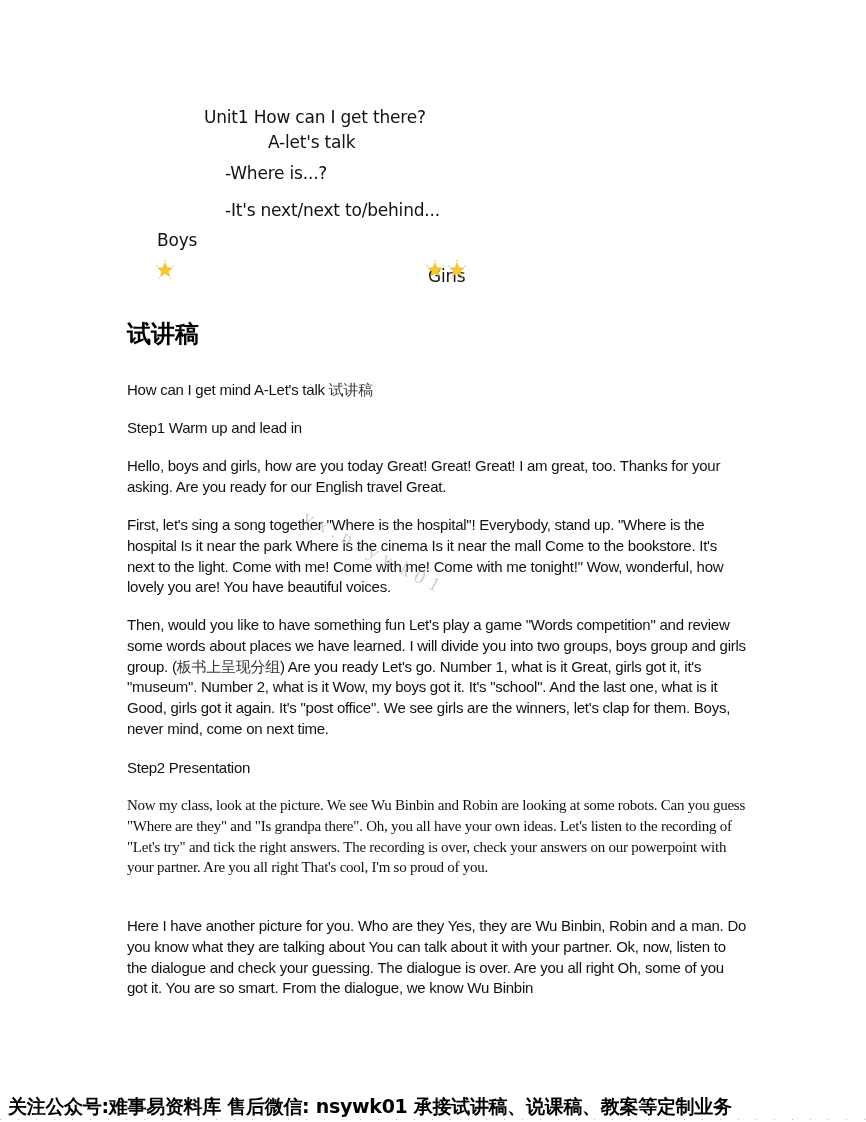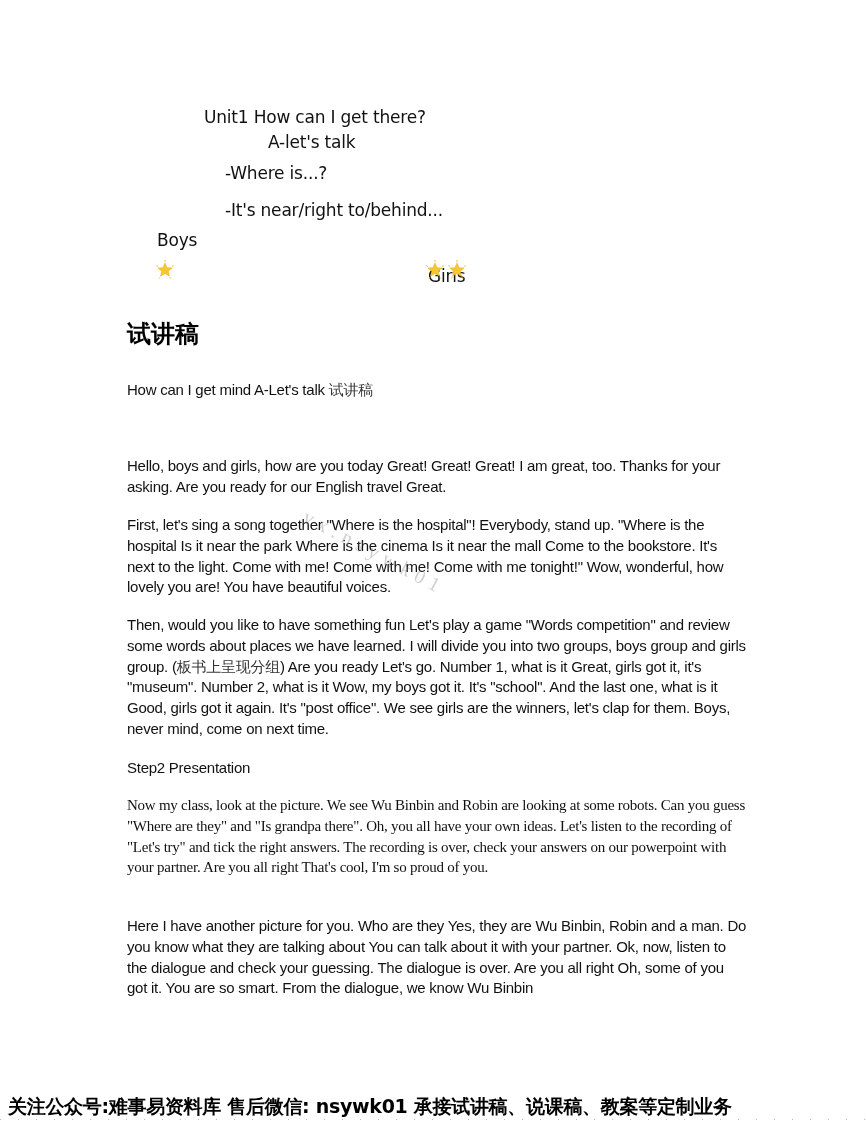--- a/index.html
+++ b/index.html
@@ -50,21 +50,21 @@
   </style>
 </head>
 <body>
 
 <div class="page">
 
   <div class="board">
     <div class="line b-title">Unit1 How can I get there?</div>
     <div class="line b-sub">A-let's talk</div>
     <div class="line b-q">-Where is...?</div>
-    <div class="line b-a">-It's near/right to/behind...</div>
+    <div class="line b-a">-It's next/next to/behind...</div>
     <div class="line b-boys">Boys</div>
     <div class="line b-girls">Girls</div>
     <div class="stars boys">
       <svg class="star" viewBox="0 0 24 24">
         <g stroke="#f5c42c" stroke-width="1.2" stroke-linecap="round">
             <line x1="12" y1="0.5" x2="12" y2="2"></line>
             <line x1="2" y1="7" x2="3.2" y2="7.6"></line>
             <line x1="22" y1="7" x2="20.8" y2="7.6"></line>
             <line x1="5" y1="22" x2="5.8" y2="21"></line>
             <line x1="19" y1="22" x2="18.2" y2="21"></line>
@@ -95,20 +95,21 @@
       </svg>
     </div>
   </div>
 
   <div class="heading">试讲稿</div>
 
   <div class="para p-sub">
     <span>How can I get mind A-Let's talk </span><span class="cjk">试讲稿</span>
   </div>
 
+  <div class="para p-step1">Step1 Warm up and lead in</div>
   <div class="para p-2">First, let's sing a song together "Where is the hospital"! Everybody, stand up. "Where is the hospital Is it near the park Where is the cinema Is it near the mall Come to the bookstore. It's next to the light. Come with me! Come with me! Come with me tonight!" Wow, wonderful, how lovely you are! You have beautiful voices.</div>
   <div class="para p-1">Hello, boys and girls, how are you today Great! Great! Great! I am great, too. Thanks for your asking. Are you ready for our English travel Great.</div>
   <div class="para p-3">
     <span>Then, would you like to have something fun Let's play a game "Words competition" and review some words about places we have learned. I will divide you into two groups, boys group and girls group. (</span><span class="cjk">板书上呈现分组</span><span>) Are you ready Let's go. Number 1, what is it Great, girls got it, it's "museum". Number 2, what is it Wow, my boys got it. It's "school". And the last one, what is it Good, girls got it again. It's "post office". We see girls are the winners, let's clap for them. Boys, never mind, come on next time.</span>
   </div>
   <div class="para p-step2">Step2 Presentation</div>
   <div class="para p-4">Now my class, look at the picture. We see Wu Binbin and Robin are looking at some robots. Can you guess "Where are they" and "Is grandpa there". Oh, you all have your own ideas. Let's listen to the recording of "Let's try" and tick the right answers. The recording is over, check your answers on our powerpoint with your partner. Are you all right That's cool, I'm so proud of you.</div>
   <div class="para p-5">Here I have another picture for you. Who are they Yes, they are Wu Binbin, Robin and a man. Do you know what they are talking about You can talk about it with your partner. Ok, now, listen to the dialogue and check your guessing. The dialogue is over. Are you all right Oh, some of you got it. You are so smart. From the dialogue, we know Wu Binbin</div>
 
   <div class="watermark">vx:nsywk01</div>

